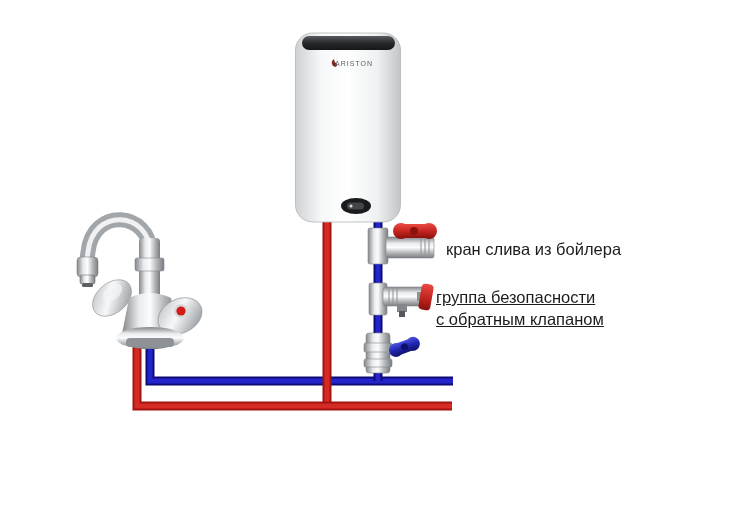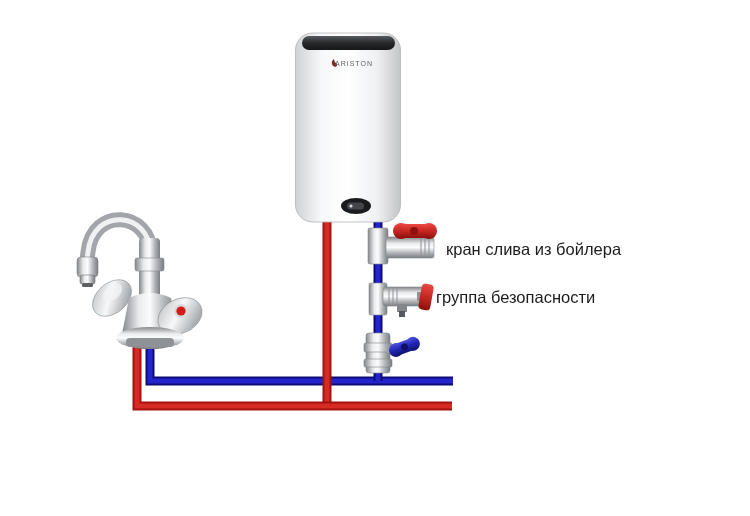--- a/index.html
+++ b/index.html
@@ -158,17 +158,18 @@
         <circle cx="396" cy="350" r="7" fill="url(#blueHandle)"></circle>
         <circle cx="414" cy="350" r="7" fill="url(#blueHandle)"></circle>
         <rect x="396" y="344" width="18" height="12" fill="url(#blueHandle)"></rect>
         <circle cx="405" cy="350" r="3.5" fill="#10106a"></circle>
       </g>
     </g>
   </svg>
 
   <div class="label" style="left:446px; top:238px;">кран слива из бойлера</div>
 
-  <div class="label" style="left:436px; top:286px;">
+  <div class="label" style="left:436px; top:286px;text-decoration:underline;">
     <div>группа безопасности</div>
+    <div>с обратным клапаном</div>
   </div>
 
 </div>
 
 </body></html>

